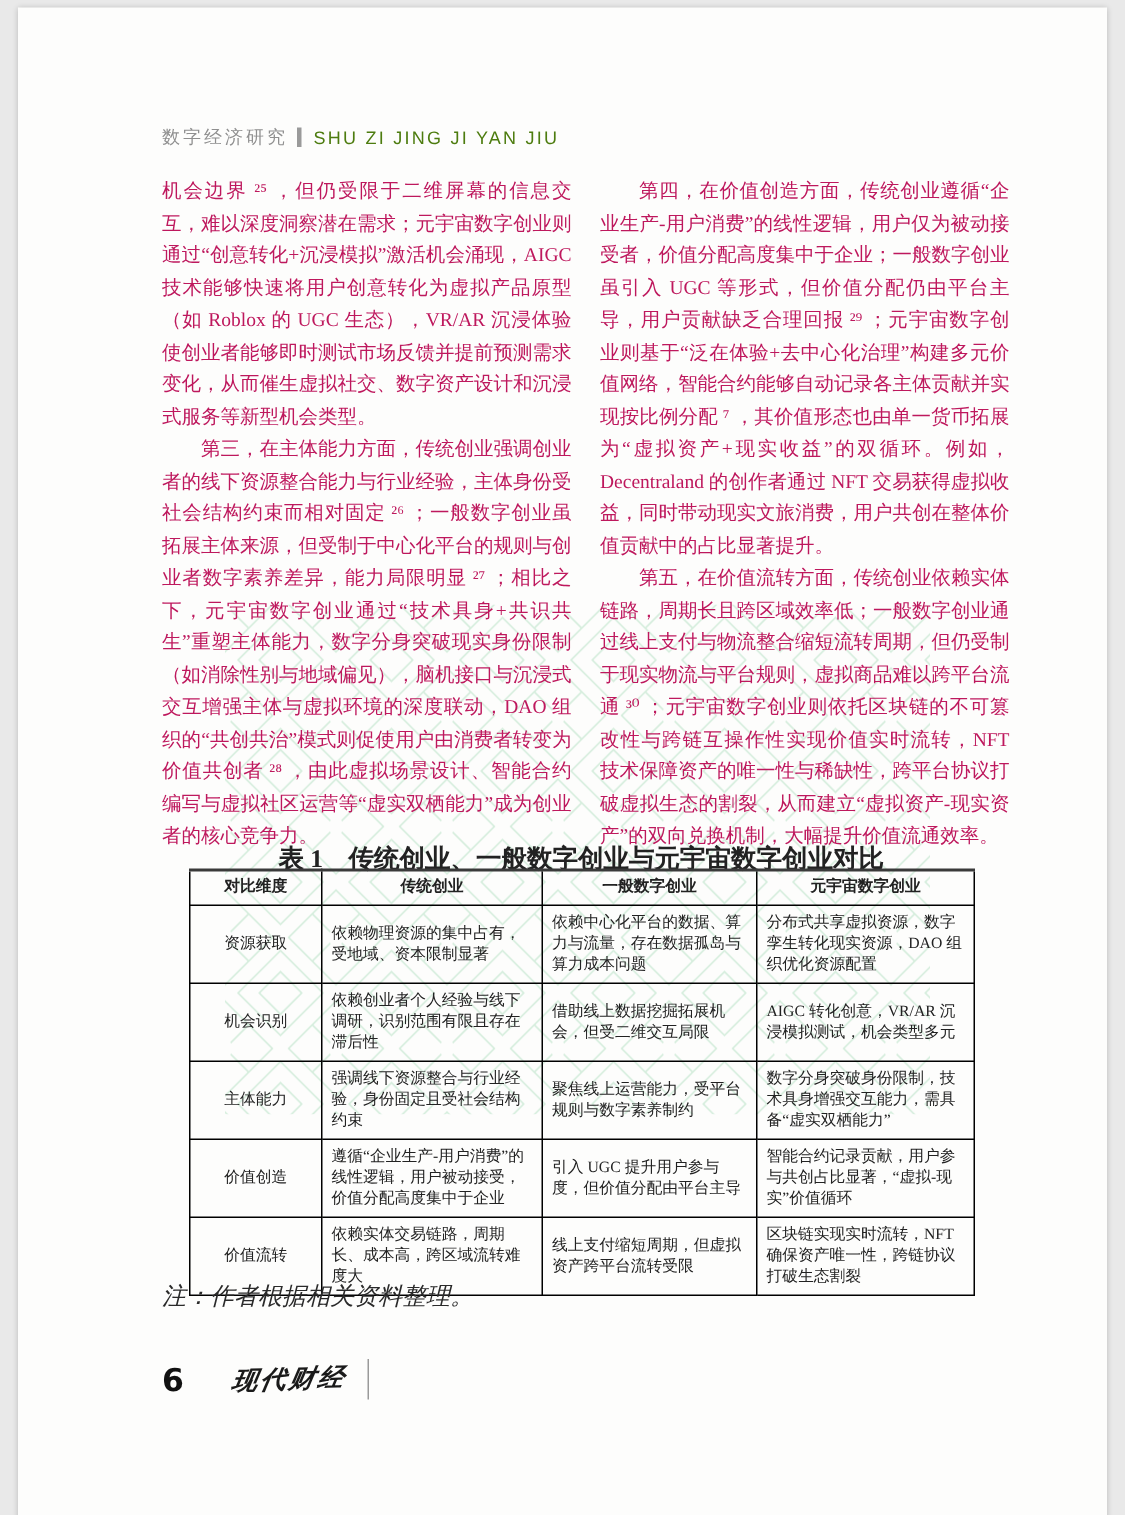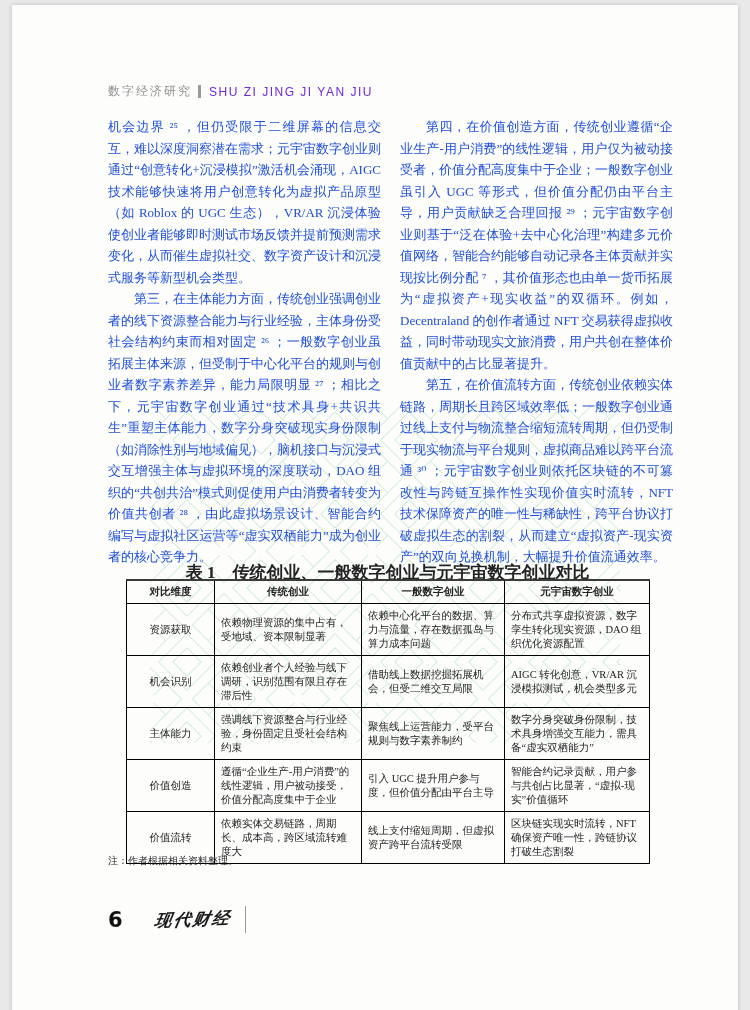--- a/index.html
+++ b/index.html
@@ -5,42 +5,42 @@
   html,body{margin:0;padding:0;background:#e9e9e9;}
   .page{
     position:relative;width:726px;height:1010px;background:#fdfdfc;
     font-family:"Liberation Serif","DejaVu Serif",serif;color:#1d1d1d;
     overflow:hidden;margin:5px auto;box-shadow:0 0 4px rgba(0,0,0,.2);
   }
   
   .hdr{position:absolute;top:78px;left:96px;font-family:"Liberation Sans","DejaVu Sans",sans-serif;
        font-size:12px;color:#8f8f8f;display:flex;align-items:center;letter-spacing:2px;}
   .hdr .bar{display:inline-block;width:3px;height:13px;background:#9a9a9a;margin:0 8px 0 6px;}
-  .hdr .py{color:#6d28d9;letter-spacing:1.5px;}
+  .hdr .py{color:#4d7c0f;letter-spacing:1.5px;}
   
   .wm{position:absolute;left:138px;top:398px;opacity:.42;pointer-events:none;}
   
   .col{position:absolute;top:111px;width:273px;font-size:13px;line-height:21.5px;
-       text-align:justify;color:#1d4ed8;}
+       text-align:justify;color:#be185d;}
   .col-left{left:96px;}
   .col-right{left:388px;}
   .col p{margin:0;text-indent:2em;}
   .col p.cont{text-indent:0;}
   
   .tbl-title{position:absolute;top:556px;left:114px;width:523px;text-align:center;
              font-weight:bold;font-size:17px;color:#222;}
   table.cmp{position:absolute;top:574px;left:114px;width:523px;border-collapse:collapse;
             font-size:10.5px;line-height:14px;color:#222;table-layout:fixed;}
   table.cmp th,table.cmp td{border:1px solid #000000;padding:4px 6px;vertical-align:middle;}
   table.cmp{border-top:2px solid #3a3a3a;}
   table.cmp th{font-weight:bold;height:18px;text-align:center;padding:2px 4px;}
   td.dim{text-align:center;font-weight:normal;}
   col.c0{width:88px;}col.c1{width:147px;}col.c2{width:143px;}col.c3{width:145px;}
   tr.r{height:52px;}
-  .tbl-note{position:absolute;top:849px;left:96px;font-size:10px;color:#2a2a2a;}
+  .tbl-note{position:absolute;top:849px;left:96px;font-size:16px;color:#2a2a2a;font-style:italic;}
   
   .footer{position:absolute;top:901px;left:96px;display:flex;align-items:center;}
   .pageno{font-family:"DejaVu Sans","Liberation Sans",sans-serif;font-weight:bold;
           font-size:21px;color:#111;}
   .logo{margin-left:32px;font-style:italic;font-weight:bold;font-size:17px;letter-spacing:2px;
         transform:skewX(-12deg) rotate(-2deg);color:#1a1a1a;font-family:"DejaVu Serif",serif;}
   .fdiv{width:1px;height:27px;background:#9a9a9a;margin:0 9px 0 14px;}
   .issue{font-family:"Liberation Sans","DejaVu Sans",sans-serif;font-size:9px;color:#2b2b2b;line-height:13px;}
   .issue .l1{font-weight:bold;letter-spacing:.5px;}
   .issue .l2{color:#3a3a3a;letter-spacing:1px;}

